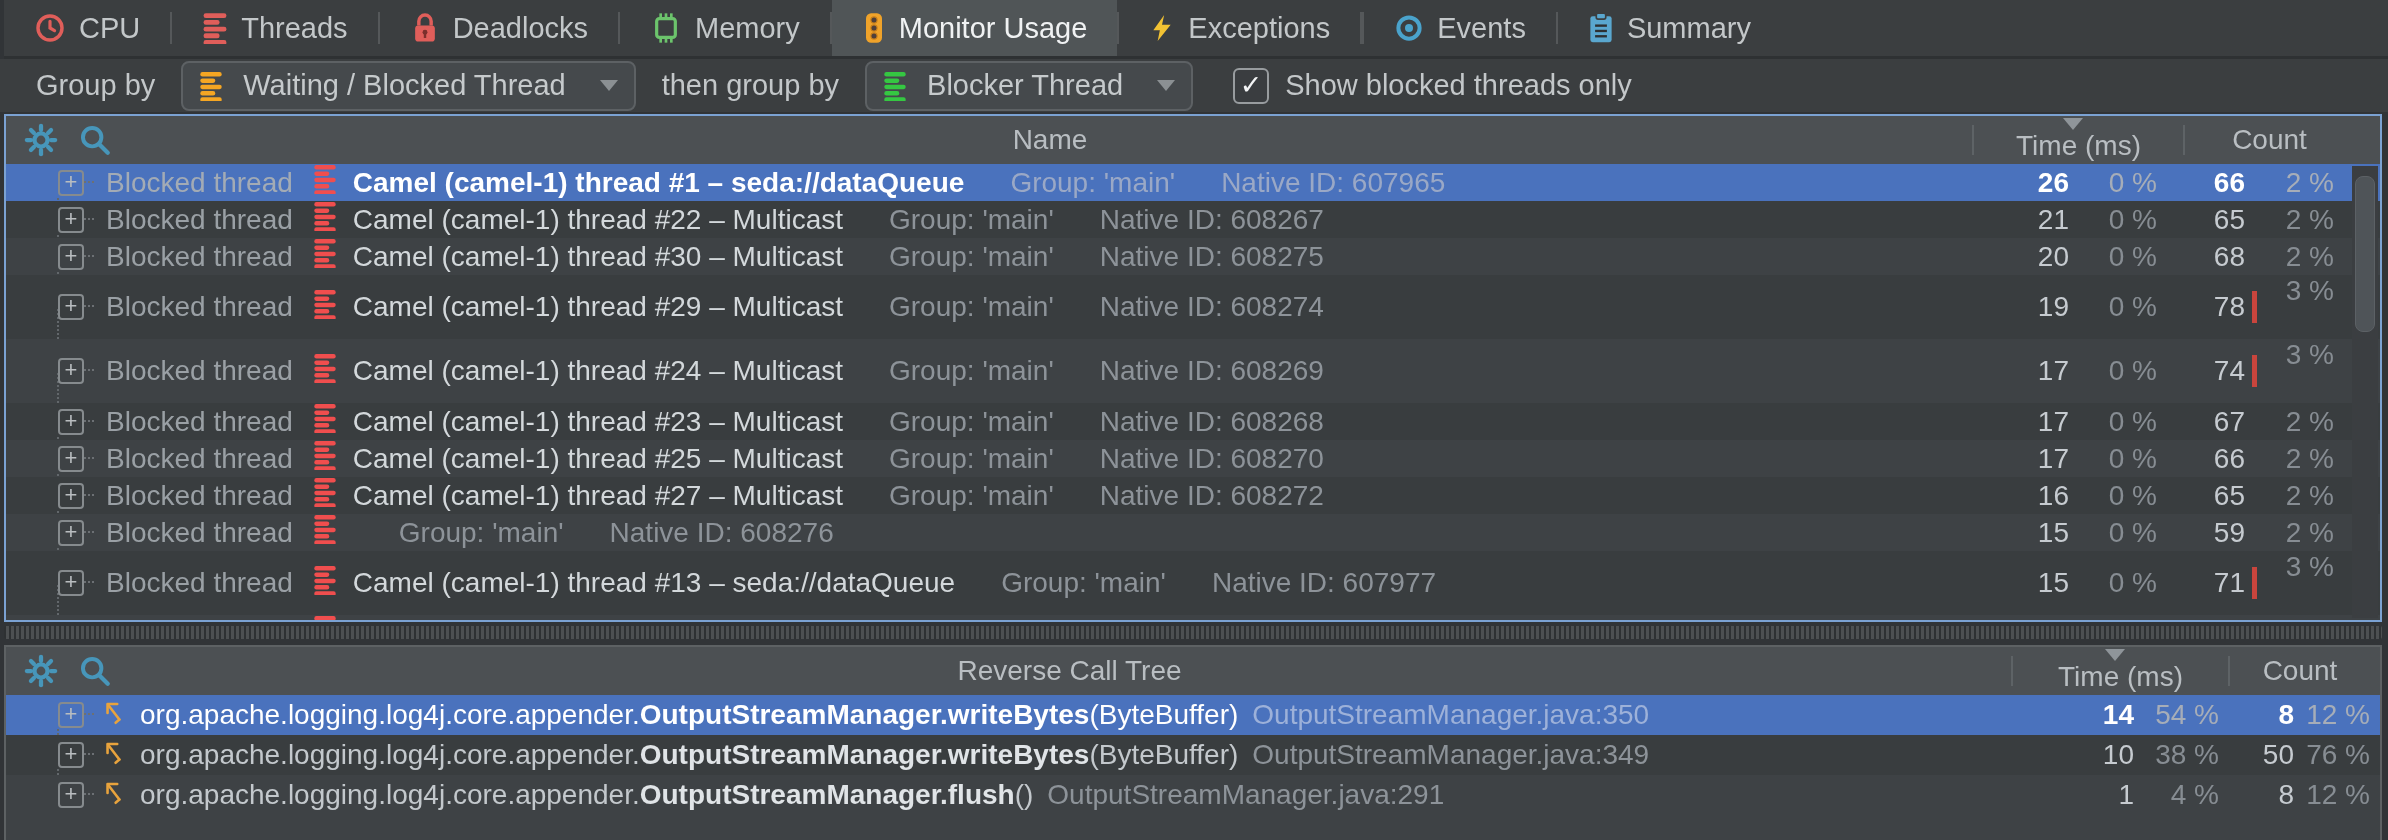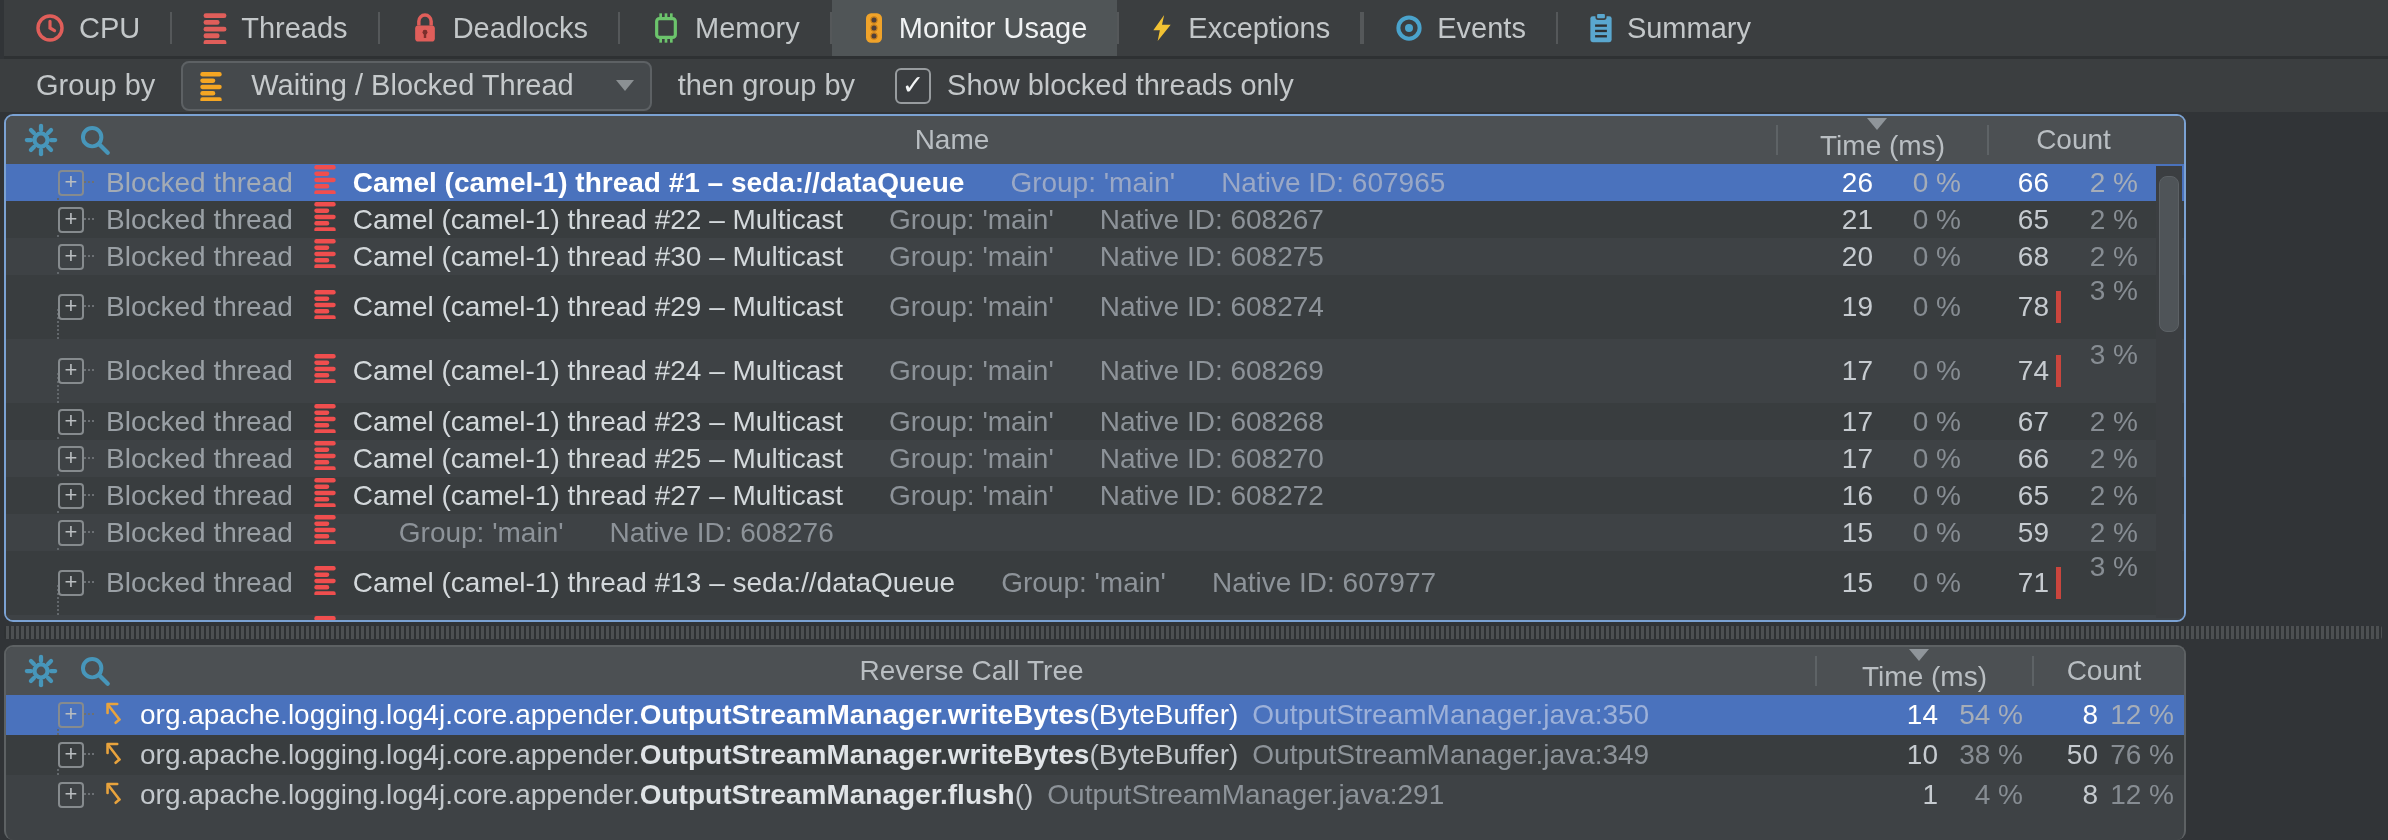--- a/index.html
+++ b/index.html
@@ -27,39 +27,38 @@
   .tab-sep{width:2px;height:32px;background:#55585a;align-self:center;}
   .tab svg{flex:none;}
   
   .filterbar{
     position:absolute;left:0;top:59px;width:2388px;height:53px;
     background:#3b3e40;display:flex;align-items:center;gap:26px;
     padding-left:36px;box-sizing:border-box;
   }
   .flabel{color:#c3c7c9;font-size:29px;}
   .dropdown{
-    display:inline-flex;align-items:center;gap:28px;height:46px;
+    display:inline-flex;align-items:center;gap:20px;height:46px;
     padding:0 16px 0 16px;background:#45494c;border:2px solid #5d6164;
     border-radius:8px;color:#c6cacc;font-size:29px;
   }
   .dd-arrow{
     width:0;height:0;border-left:9px solid transparent;border-right:9px solid transparent;
     border-top:11px solid #8b9093;margin-left:14px;
   }
   .checkwrap{display:inline-flex;align-items:center;gap:16px;margin-left:14px;}
   .checkbox{
     width:32px;height:32px;background:#3a3d40;border:2px solid #989c9f;border-radius:6px;
     display:flex;align-items:center;justify-content:center;
     color:#f2f4f5;font-size:27px;font-weight:bold;line-height:1;
   }
   
   .panel{
-    position:absolute;left:4px;width:2182px;box-sizing:border-box;background:#3e4245;
+    position:absolute;left:4px;width:2378px;box-sizing:border-box;background:#3e4245;
     overflow:hidden;
-    border-radius:9px;
   }
   .panel-top{top:114px;height:508px;border:2px solid #7ba2d3;}
   .panel-bottom{top:645px;height:195px;border:2px solid #5d6163;border-bottom:none;}
   .splitter{
     position:absolute;left:4px;top:626px;width:2378px;height:13px;
     background:repeating-linear-gradient(90deg,#2e3133 0 2px,#4d5052 2px 5px);
     border-radius:2px;cursor:row-resize;
   }
   .thead{
     height:48px;background:#4c5053;display:flex;align-items:center;
@@ -108,21 +107,21 @@
   .typelabel{color:#9aa0a5;margin-left:14px;}
   .row.selected .typelabel{color:#a3abb5;}
   .thread-ic{flex:none;margin:0 16px 0 20px;}
   .tname{color:#d3d8db;}
   .row.selected .tname{color:#ffffff;font-weight:bold;}
   .tgroup,.tnative{color:#8d9399;margin-left:46px;}
   .row.selected .tgroup,.row.selected .tnative{color:#9aa8c6;}
   
   .vnum{color:#c6cbd0;text-align:right;}
   .vpct{color:#878d93;text-align:right;position:relative;}
-  .row.selected .vnum{color:#ffffff;font-weight:normal;}
+  .row.selected .vnum{color:#ffffff;font-weight:bold;}
   .row.selected .vpct{color:#a6adb8;}
   .panel-top .c-tn{width:95px;}
   .panel-top .c-tp{width:88px;}
   .panel-top .c-tpad{width:28px;}
   .panel-top .c-cn{width:60px;}
   .panel-top .c-cp{width:89px;}
   .panel-top .c-cpad{width:46px;}
   .panel-bottom .c-tn{width:111px;}
   .panel-bottom .c-tp{width:85px;}
   .panel-bottom .c-tpad{width:21px;}
@@ -274,20 +273,35 @@
             <rect x="1" y="12.8" width="20" height="4.2" rx="2"></rect>
             <rect x="1" y="18.7" width="14" height="4.2" rx="2"></rect>
             <rect x="1" y="24.6" width="20" height="4.2" rx="2"></rect>
           </g>
         </svg>
     </span>
     <span>Waiting / Blocked Thread</span>
     <span class="dd-arrow"></span>
   </div>
   <span class="flabel">then group by</span>
+  <div class="dropdown">
+    <span class="icon-btn">
+      <svg width="24" height="30" viewBox="0 0 22 28">
+          <g fill="#35c742">
+            <rect x="1" y="1" width="20" height="4.2" rx="2"></rect>
+            <rect x="1" y="6.9" width="14" height="4.2" rx="2"></rect>
+            <rect x="1" y="12.8" width="20" height="4.2" rx="2"></rect>
+            <rect x="1" y="18.7" width="14" height="4.2" rx="2"></rect>
+            <rect x="1" y="24.6" width="20" height="4.2" rx="2"></rect>
+          </g>
+        </svg>
+    </span>
+    <span>Blocker Thread</span>
+    <span class="dd-arrow"></span>
+  </div>
   <div class="checkwrap">
     <span class="checkbox">✓</span>
     <span class="flabel">Show blocked threads only</span>
   </div>
 </div>
 
 <div class="panel panel-top">
   <div class="thead">
     <span class="icons">
       <span class="icon-btn">

